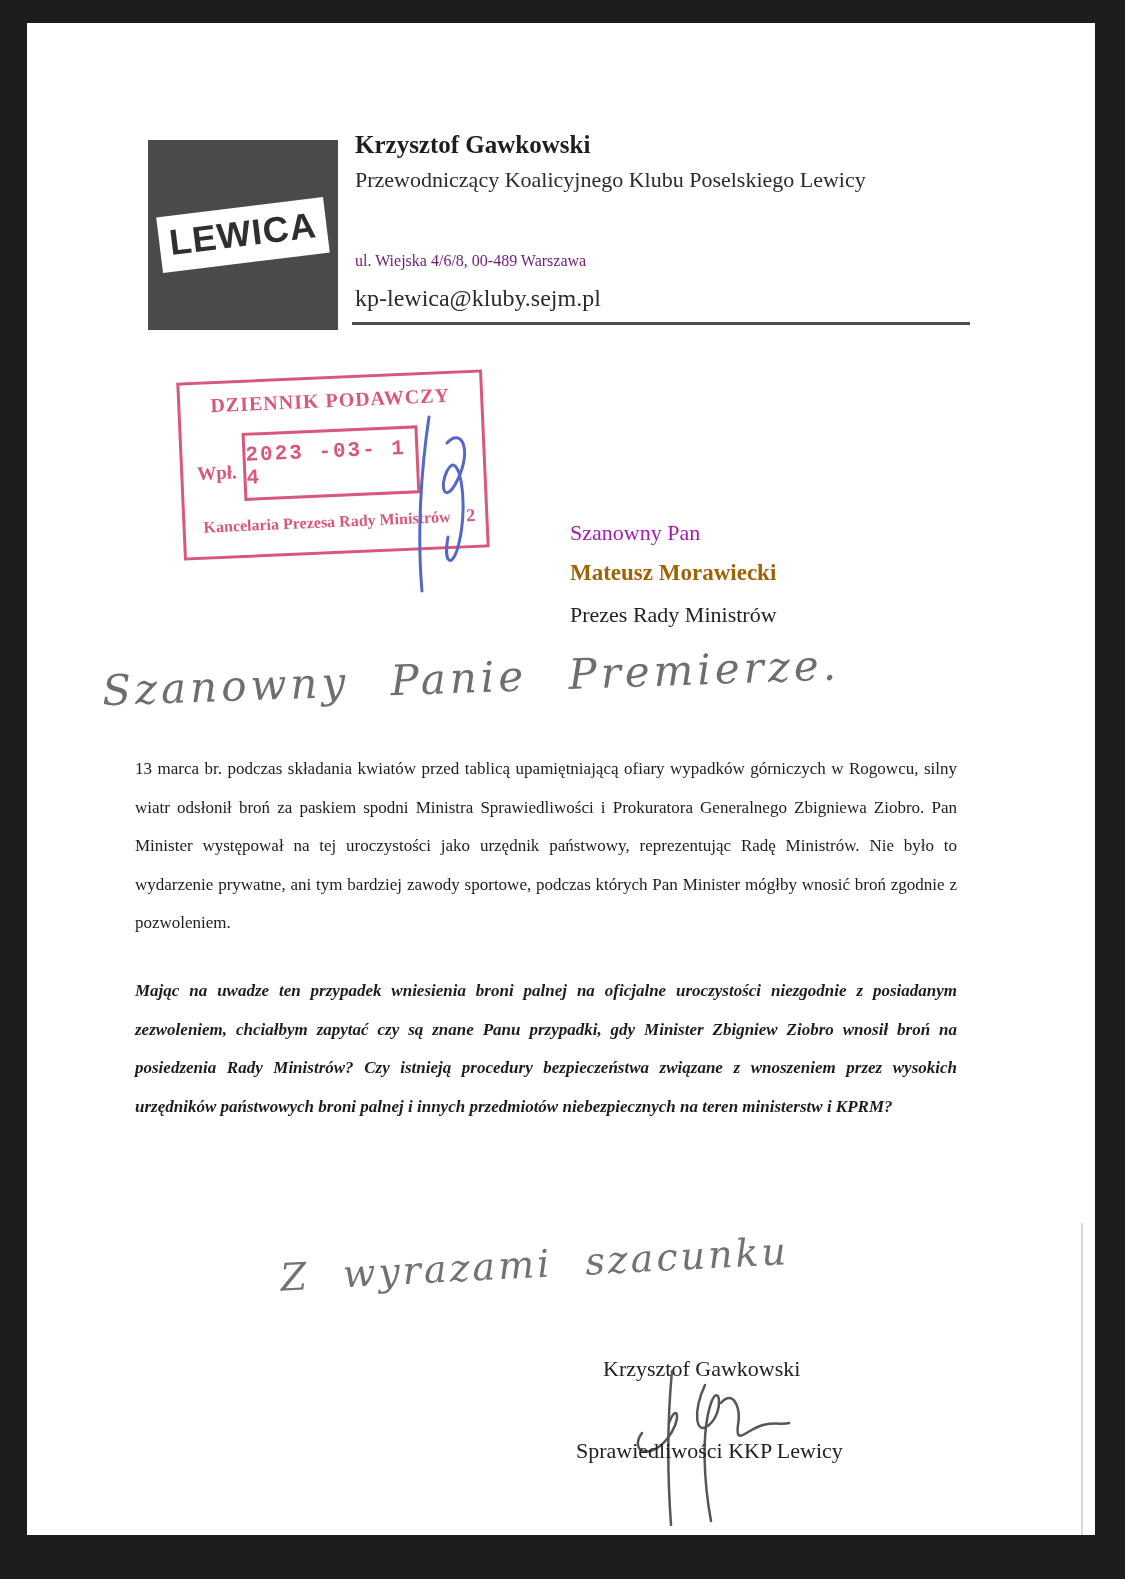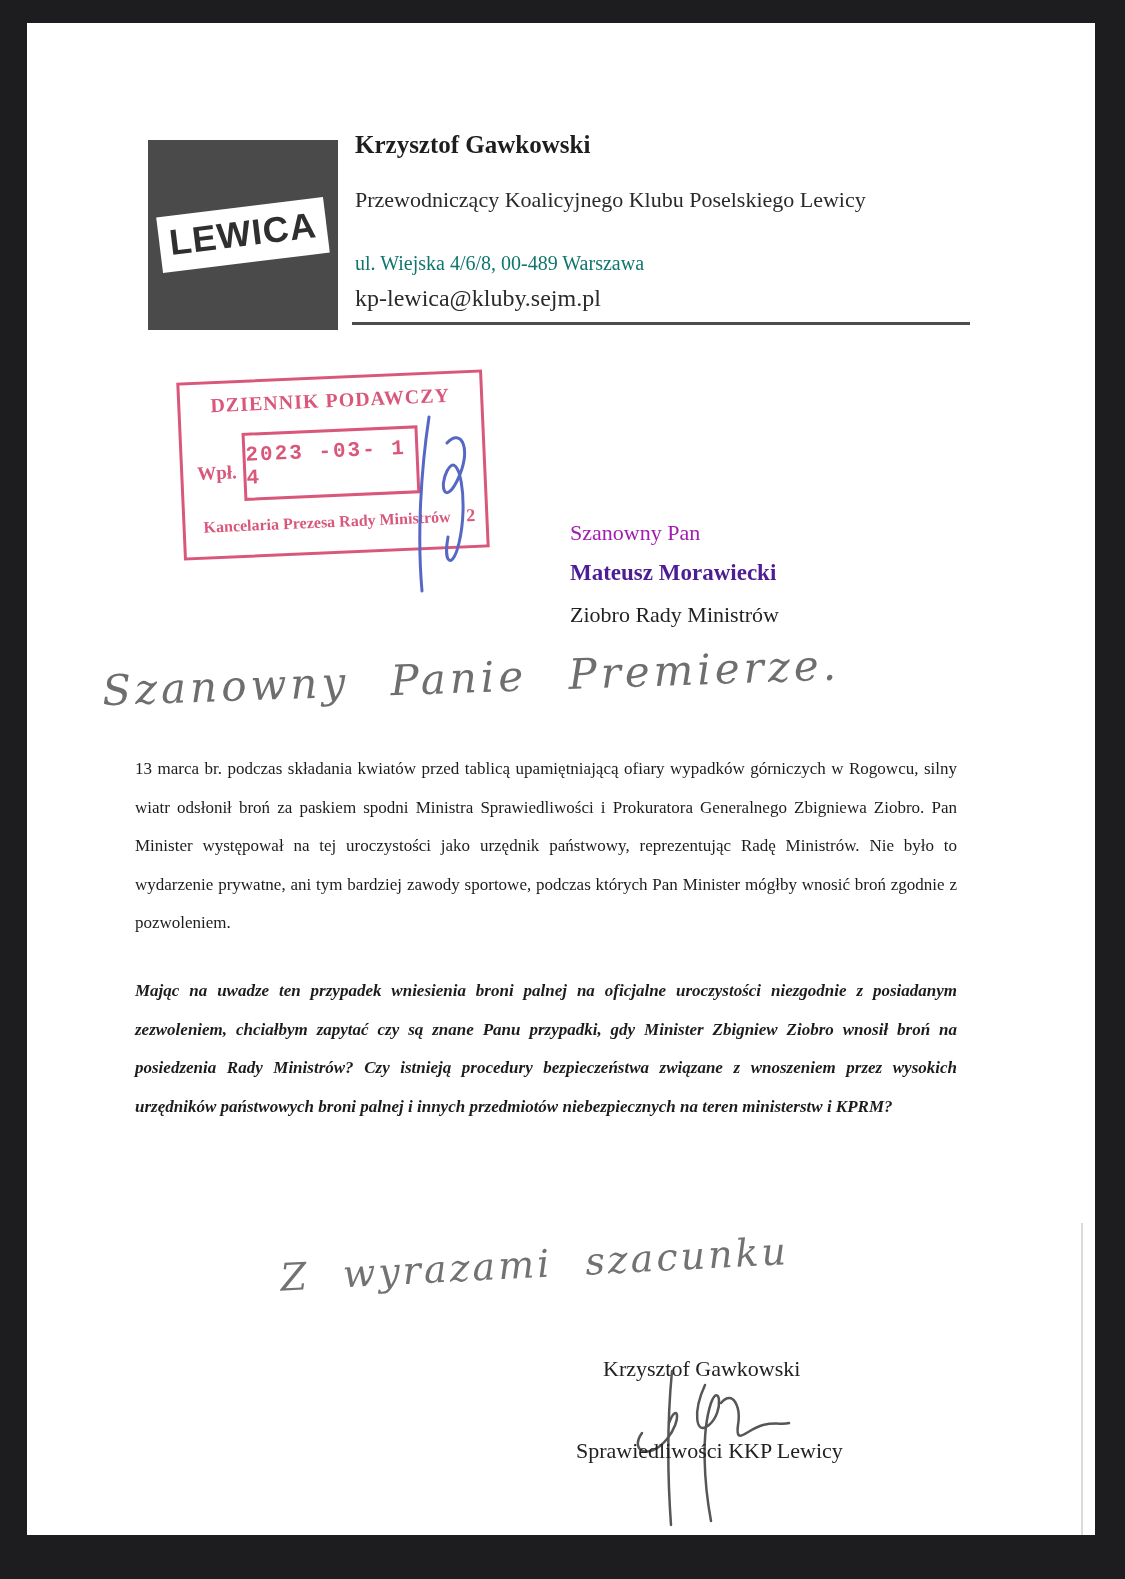--- a/index.html
+++ b/index.html
@@ -26,22 +26,22 @@
     background:#ffffff;
     transform:rotate(-7deg);
     padding:6px 10px 8px 10px;
     display:flex;align-items:center;justify-content:center;
   }
   .logo-band span{
     font-family:"Liberation Sans","DejaVu Sans",sans-serif;
     font-weight:800;font-size:36px;letter-spacing:1px;color:#2f2f2f;
   }
   .sender-name{left:328px;top:108px;font-size:25px;font-weight:bold;color:#1e1e1e;}
-  .sender-title{left:328px;top:144px;font-size:22px;color:#2a2a2a;margin-top:20px;}
-  .sender-address{left:328px;top:229px;font-size:20px;color:#0f766e;}
+  .sender-title{left:328px;top:144px;font-size:22px;color:#2a2a2a;}
+  .sender-address{left:328px;top:229px;font-size:16px;color:#701a75;}
   .sender-email{left:328px;top:262px;font-size:24px;color:#2a2a2a;}
   .header-divider{left:325px;top:299px;width:618px;height:3px;background:#4d4d4d;}
 
   .dateline{top:336px;right:140px;font-size:22px;color:#222;}
 
   
   .stamp{
     left:153px;top:353px;width:300px;height:172px;
     border:3px solid #d64970;
     transform:rotate(-2.5deg);
@@ -62,21 +62,21 @@
     font-family:"Liberation Mono","DejaVu Sans Mono",monospace;
     font-weight:bold;font-size:21px;letter-spacing:2px;
   }
   .stamp-office{position:absolute;left:18px;top:134px;font-weight:bold;font-size:16px;}
   .stamp-number{position:absolute;right:10px;top:132px;font-weight:bold;font-size:18px;}
 
   .pen-paraph{left:368px;top:392px;width:90px;height:180px;}
 
   
   .recipient-salutation{left:543px;top:497px;font-size:22px;color:#a21caf;}
-  .recipient-name{left:543px;top:537px;font-size:23px;font-weight:bold;color:#4c1d95;}
+  .recipient-name{left:543px;top:537px;font-size:23px;font-weight:bold;color:#a16207;}
   .recipient-role{left:543px;top:579px;font-size:22px;color:#222;}
 
   
   .handwriting{
     font-family:"DejaVu Serif",serif;
     font-style:italic;color:#4f4f4f;
   }
   .hand-greeting{
     left:75px;top:630px;width:760px;
     font-size:42px;letter-spacing:4px;word-spacing:24px;
@@ -134,21 +134,21 @@
     <div class="stamp-number">2</div>
   </div>
 
   <svg class="abs pen-paraph" viewBox="0 0 90 180">
     <path d="M34 2 C26 55, 22 120, 27 176" stroke="#5668c4" fill="none" stroke-width="3" stroke-linecap="round"></path>
     <path d="M52 28 C66 12, 78 34, 62 66 C50 90, 44 72, 52 56 C64 32, 74 86, 64 128 C58 154, 48 150, 53 122" stroke="#5668c4" fill="none" stroke-width="3" stroke-linecap="round"></path>
   </svg>
 
   <div class="abs recipient-salutation">Szanowny Pan</div>
   <div class="abs recipient-name">Mateusz Morawiecki</div>
-  <div class="abs recipient-role">Ziobro Rady Ministrów</div>
+  <div class="abs recipient-role">Prezes Rady Ministrów</div>
 
   <div class="abs handwriting hand-greeting">Szanowny Panie Premierze.</div>
 
   <div class="abs para para-1">13 marca br. podczas składania kwiatów przed tablicą upamiętniającą ofiary wypadków górniczych w Rogowcu, silny wiatr odsłonił broń za paskiem spodni Ministra Sprawiedliwości i Prokuratora Generalnego Zbigniewa Ziobro. Pan Minister występował na tej uroczystości jako urzędnik państwowy, reprezentując Radę Ministrów. Nie było to wydarzenie prywatne, ani tym bardziej zawody sportowe, podczas których Pan Minister mógłby wnosić broń zgodnie z pozwoleniem.</div>
   <div class="abs para para-2">Mając na uwadze ten przypadek wniesienia broni palnej na oficjalne uroczystości niezgodnie z posiadanym zezwoleniem, chciałbym zapytać czy są znane Panu przypadki, gdy Minister Zbigniew Ziobro wnosił broń na posiedzenia Rady Ministrów? Czy istnieją procedury bezpieczeństwa związane z wnoszeniem przez wysokich urzędników państwowych broni palnej i innych przedmiotów niebezpiecznych na teren ministerstw i KPRM?</div>
 
   <div class="abs handwriting hand-closing">Z wyrazami szacunku</div>
 
   <div class="abs signature-name">Krzysztof Gawkowski</div>
   <svg class="abs signature-scribble" viewBox="0 0 180 165">

